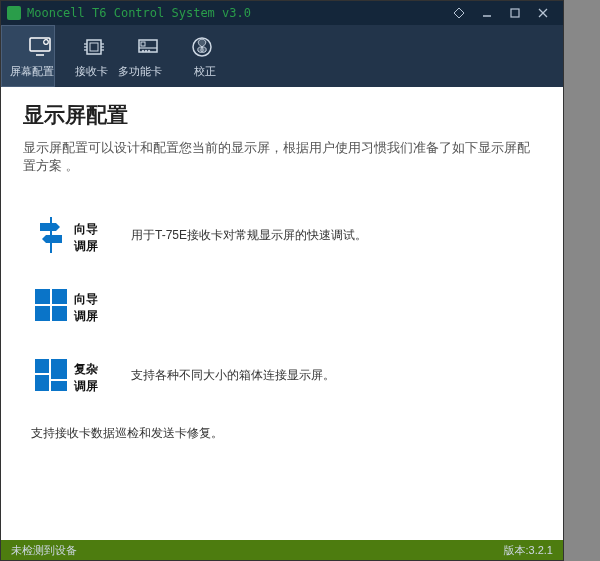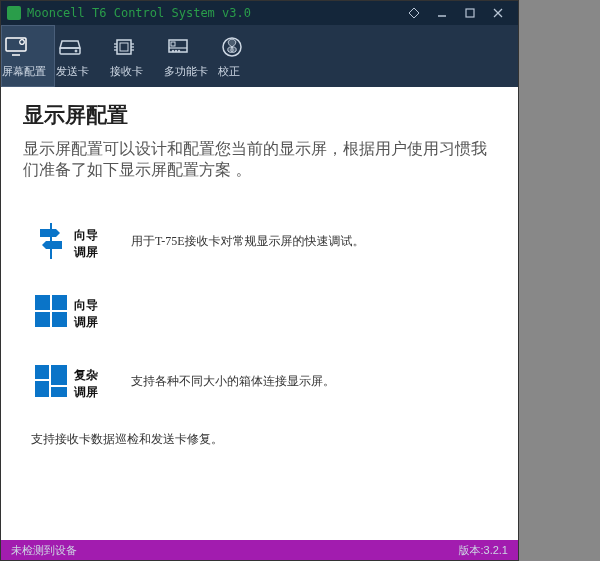--- a/index.html
+++ b/index.html
@@ -1,42 +1,42 @@
 <!DOCTYPE html>
 <html><head>
 <meta charset="utf-8">
 <style>
   html,body{margin:0;padding:0;font-family:"Microsoft YaHei","SimSun",sans-serif;background:#888;}
-  .window{width:519px;height:561px;background:#fff;border:1px solid #333;box-sizing:border-box;display:flex;flex-direction:column;overflow:hidden;}
+  .window{width:564px;height:561px;background:#fff;border:1px solid #333;box-sizing:border-box;display:flex;flex-direction:column;overflow:hidden;}
   
   .titlebar{height:24px;background:#14263a;display:flex;align-items:center;color:#2a9d4a;font-family:Consolas,monospace;font-size:12px;padding:0 6px;flex-shrink:0;}
   .titlebar .logo{width:14px;height:14px;background:#2a9d4a;margin-right:6px;border-radius:2px;}
   .titlebar .spacer{flex:1;}
   .titlebar .tctl{width:28px;text-align:center;color:#b7c4d4;font-size:11px;cursor:pointer;}
   .titlebar .tctl svg{display:block;margin:0 auto;}
   
   .toolbar{height:62px;background:#22344a;display:flex;align-items:stretch;flex-shrink:0;}
-  .toolbar .tbitem{width:54px;display:flex;flex-direction:column;align-items:flex-start;justify-content:center;color:#cdd7e3;font-size:11px;cursor:pointer;border:1px solid transparent;box-sizing:border-box;}
+  .toolbar .tbitem{width:54px;display:flex;flex-direction:column;align-items:flex-end;justify-content:center;color:#cdd7e3;font-size:11px;cursor:pointer;border:1px solid transparent;box-sizing:border-box;}
   .toolbar .tbitem.active{background:#314761;border:1px solid #4a5f7a;}
   .toolbar .tbicon{width:28px;height:28px;display:flex;align-items:center;justify-content:center;margin-bottom:3px;}
   .toolbar .tbicon svg{stroke:#cdd7e3;fill:none;}
   .toolbar .tbitem.active .tbicon svg{stroke:#fff;}
   
   .main{flex:1;background:#fff;overflow:auto;border-radius:11px;}
   .hdr{padding:14px 22px 8px 22px;}
   .hdr h1{margin:0 0 10px 0;font-size:21px;font-weight:600;color:#222;}
-  .hdr .sub{font-size:16px;color:#555;}
+  .hdr .sub{font-size:13px;color:#555;}
   .list{padding:10px 30px 10px 30px;}
   .opt{display:flex;align-items:center;margin:22px 0 30px 0;cursor:pointer;}
   .opt .iconbox{width:70px;display:flex;align-items:center;margin-right:30px;}
   .opt .ic{width:40px;height:40px;display:flex;align-items:center;justify-content:center;}
   .opt .iclabel{font-size:12px;font-weight:bold;color:#111;margin-top:6px;text-align:center;}
-  .opt .desc{font-size:12px;color:#333;font-family:Liberation Serif, serif;}
+  .opt .desc{font-size:12px;color:#333;}
   
-  .statusbar{height:20px;background:#a21caf;color:#cdd7e3;font-size:11px;display:flex;align-items:center;padding:0 10px;flex-shrink:0;}
+  .statusbar{height:20px;background:#4d7c0f;color:#cdd7e3;font-size:11px;display:flex;align-items:center;padding:0 10px;flex-shrink:0;}
   .statusbar .spacer{flex:1;}
 </style>
 </head>
 <body>
 
 <div class="window">
 
   <div class="titlebar">
     <div class="logo"></div>
     <span>Mooncell T6 Control System v3.0</span>
@@ -67,30 +67,20 @@
   <div class="toolbar">
     <div class="tbitem active">
       <div class="tbicon">
         <svg width="26" height="26" viewBox="0 0 26 26">
             <rect x="3" y="4" width="20" height="13" rx="1" stroke-width="1.5"></rect>
             <line x1="9" y1="21" x2="17" y2="21" stroke-width="1.5"></line>
             <circle cx="19" cy="8" r="2.3" stroke-width="1.2"></circle>
           </svg>
       </div>
       <span>屏幕配置</span>
-    </div>
-    <div class="tbitem">
-      <div class="tbicon">
-        <svg width="26" height="26" viewBox="0 0 26 26">
-            <path d="M5 7h16l2 7H3z" stroke-width="1.5"></path>
-            <rect x="3" y="14" width="20" height="6" rx="1" stroke-width="1.5"></rect>
-            <circle cx="19" cy="17" r="1" fill="#cdd7e3"></circle>
-          </svg>
-      </div>
-      <span>发送卡</span>
     </div>
     <div class="tbitem">
       <div class="tbicon">
         <svg width="26" height="26" viewBox="0 0 26 26">
             <rect x="6" y="6" width="14" height="14" stroke-width="1.5"></rect>
             <rect x="9" y="9" width="8" height="8" stroke-width="1"></rect>
             <line x1="3" y1="10" x2="6" y2="10" stroke-width="1.3"></line>
             <line x1="3" y1="13" x2="6" y2="13" stroke-width="1.3"></line>
             <line x1="3" y1="16" x2="6" y2="16" stroke-width="1.3"></line>
             <line x1="20" y1="10" x2="23" y2="10" stroke-width="1.3"></line>

